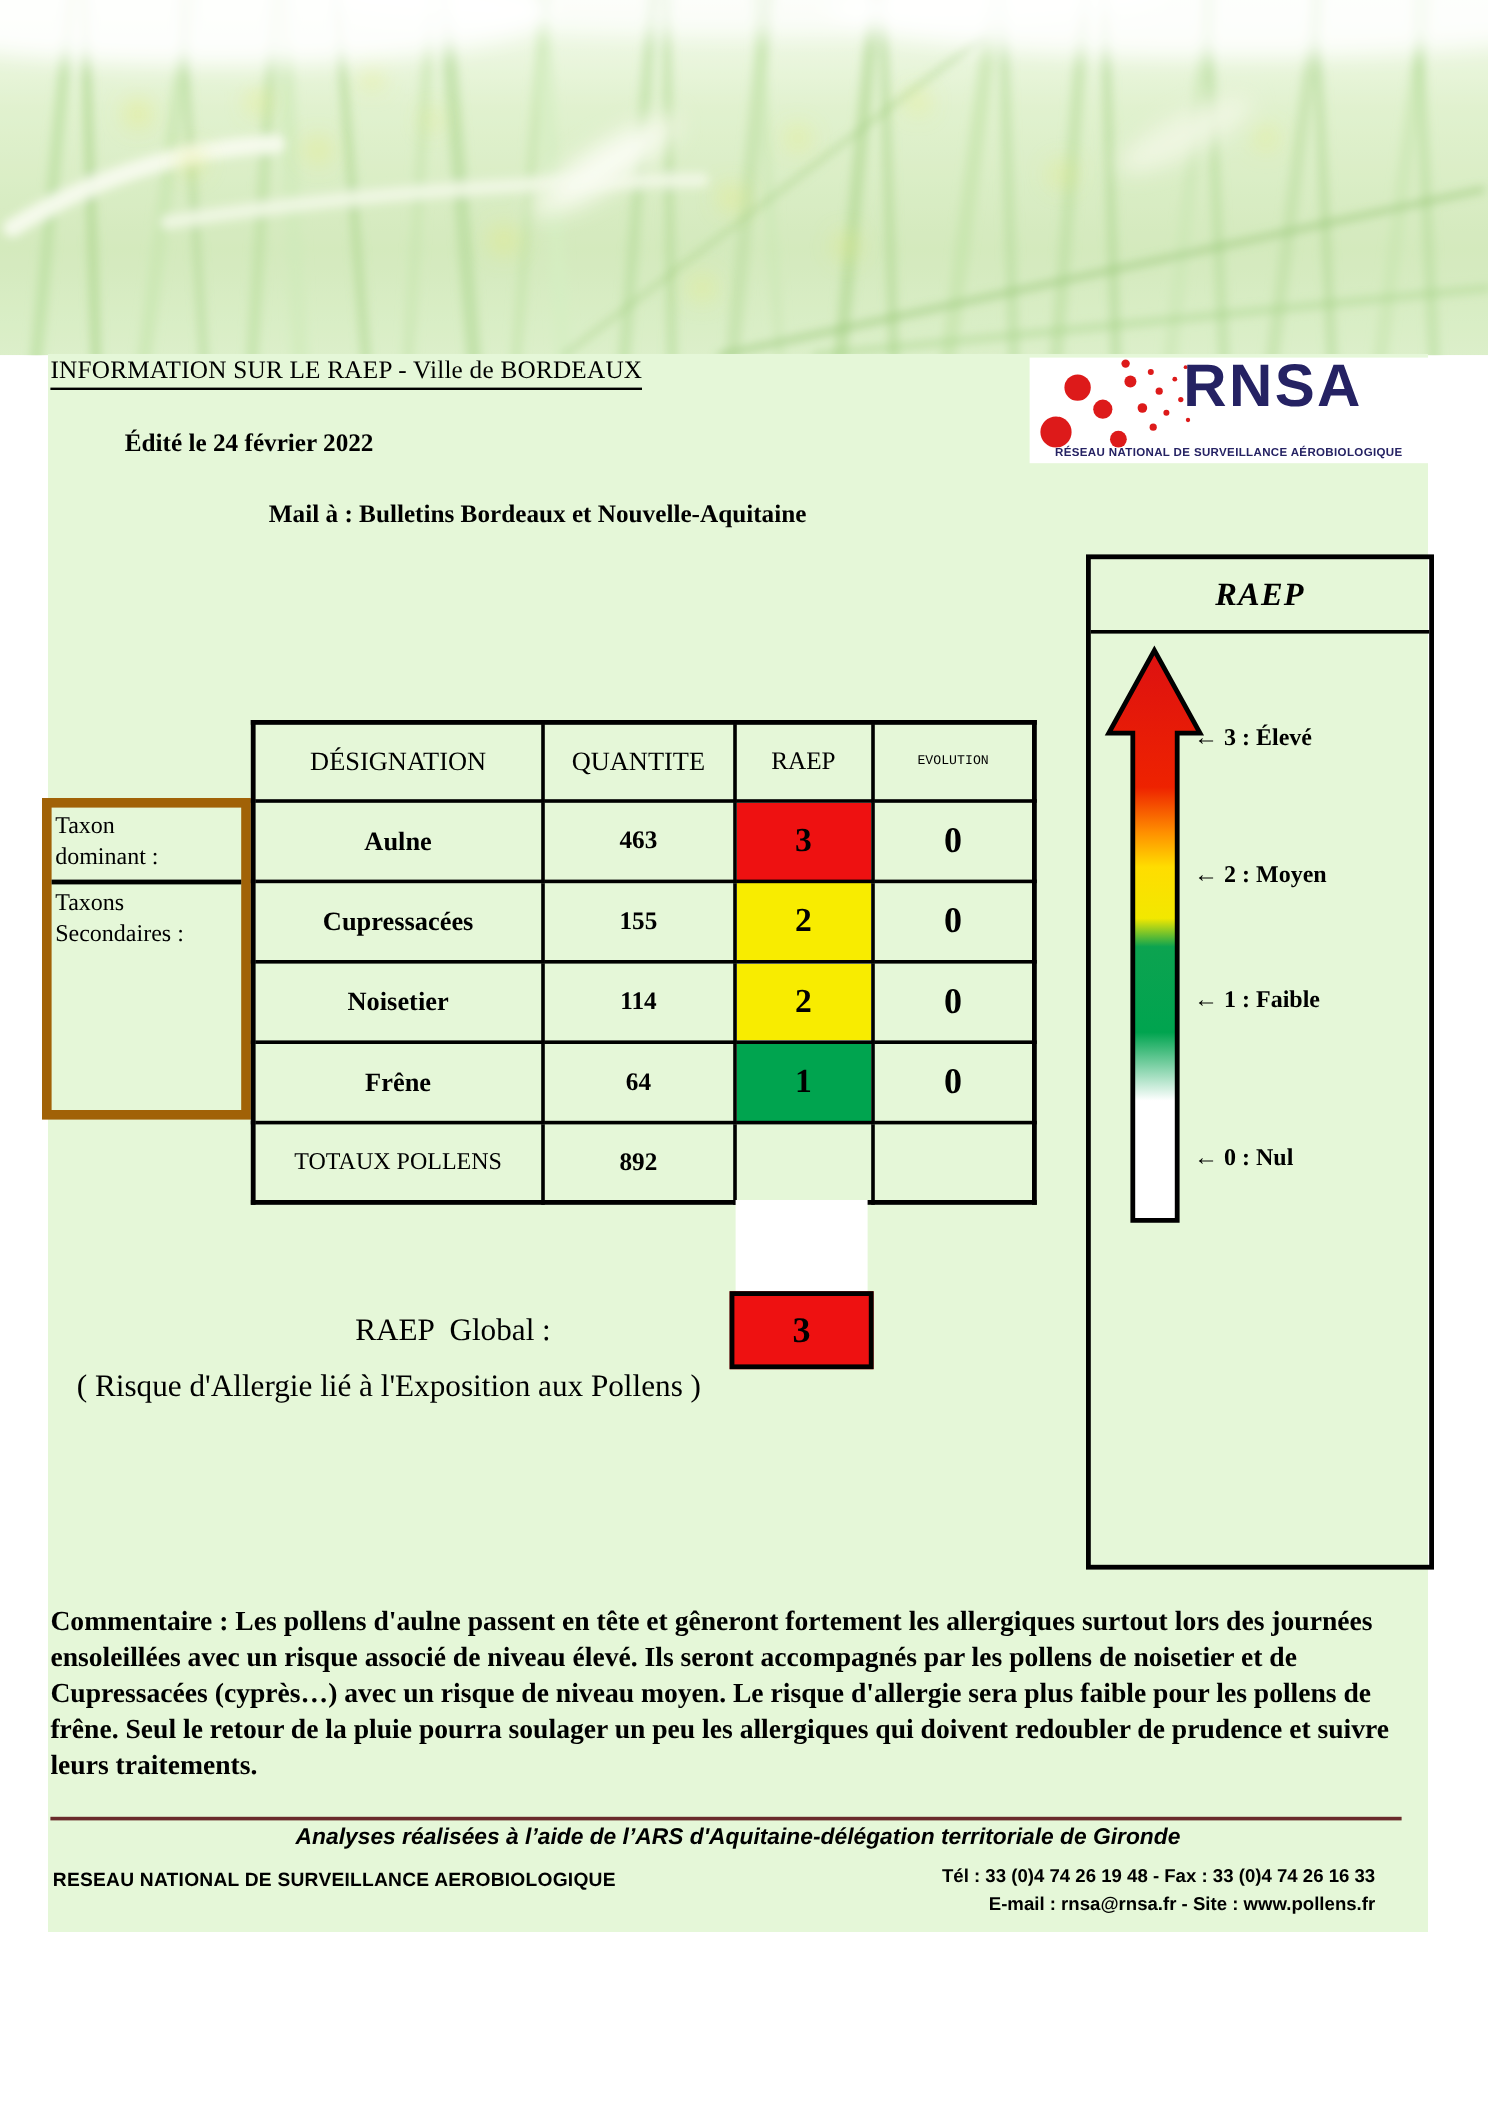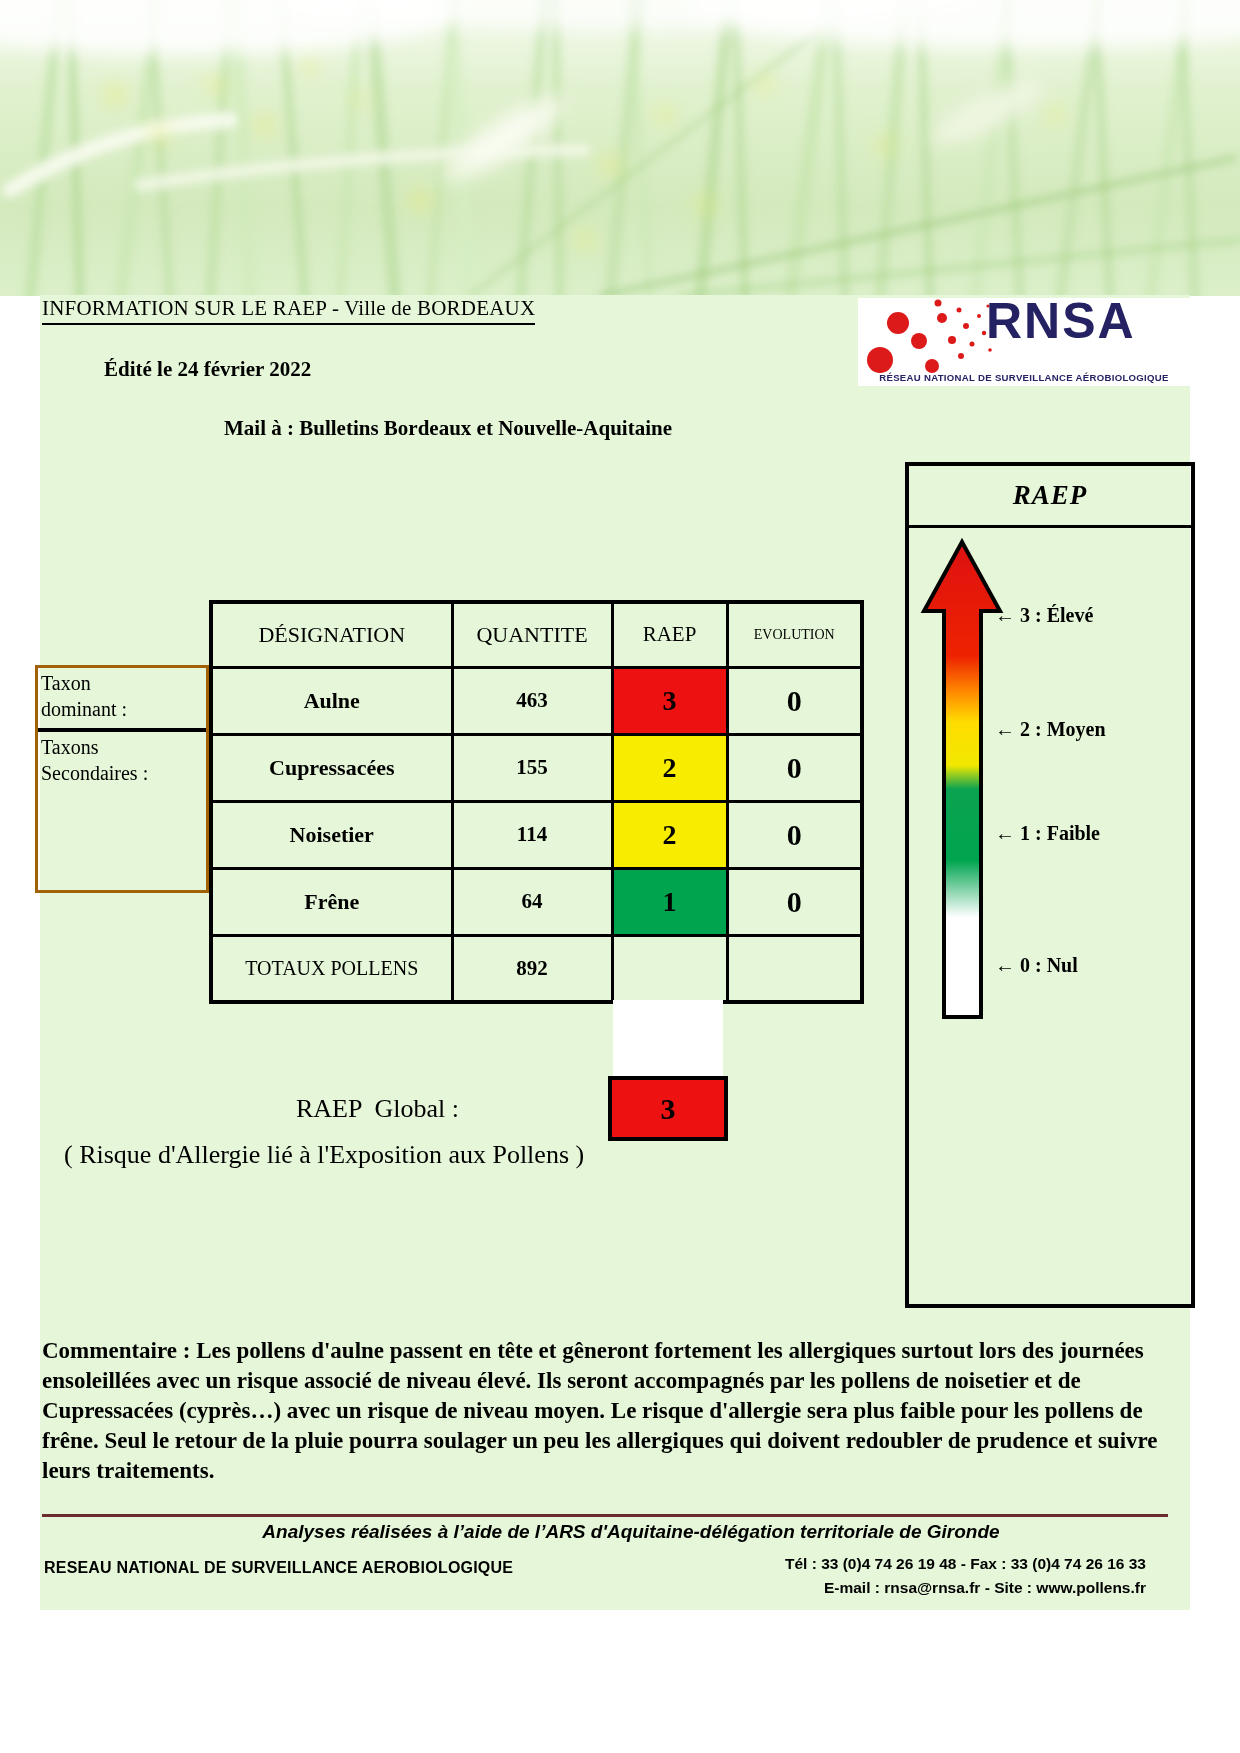--- a/index.html
+++ b/index.html
@@ -10,31 +10,31 @@
   .title{position:absolute;left:42px;top:296px;font-size:21px;font-weight:normal;
          border-bottom:2px solid #000;padding-bottom:2px;letter-spacing:0.2px;}
   .date-line{position:absolute;left:104px;top:357px;font-size:21px;font-weight:bold;}
   .mail-line{position:absolute;left:224px;top:416px;font-size:21px;font-weight:bold;}
   .logo{position:absolute;left:858px;top:298px;width:332px;height:88px;background:#ffffff;}
   .logo-word{position:absolute;left:128px;top:-6px;font-family:"Liberation Sans",sans-serif;
              font-weight:bold;font-size:50px;letter-spacing:2px;color:#252263;}
   .logo-tag{position:absolute;left:0;bottom:3px;width:100%;text-align:center;
             font-family:"Liberation Sans",sans-serif;font-weight:bold;font-size:9.6px;
             letter-spacing:0.3px;color:#252263;}
-  .group-box{position:absolute;left:35px;top:665px;width:174px;height:228px;
-             border:3px solid #a16207;box-sizing:border-box;}
+  .group-box{position:absolute;left:35px;top:665px;width:174px;height:268px;
+             border:8px solid #a16207;box-sizing:border-box;}
   .group-cell{font-size:20px;line-height:1.3;padding:2px 3px;white-space:pre-line;}
   .group-cell.first{height:56px;border-bottom:4px solid #000;}
   table.taxa{position:absolute;left:209px;top:600px;width:651px;height:400px;
              border-collapse:collapse;table-layout:fixed;border:4px solid #000;}
   table.taxa td{border:3px solid #000;text-align:center;vertical-align:middle;
                 background:#e5f7d8;padding:0;overflow:hidden;}
   td.h1{font-size:22px;}
   td.h2{font-size:21px;}
-  td.h3{font-size:14px;}
+  td.h3{font-size:11px;font-family:Liberation Mono, monospace;}
   td.name{font-size:22px;font-weight:bold;}
   td.qty{font-size:21px;font-weight:bold;}
   td.raep{font-size:28px;font-weight:bold;}
   td.evo{font-size:30px;font-weight:bold;}
   td.tot{font-size:20px;}
   td.raep-empty{background:#ffffff;}
   .raep-strip{position:absolute;left:613px;top:1000px;width:110px;height:77px;background:#ffffff;}
   .raep-global-box{position:absolute;left:608px;top:1076px;width:120px;height:65px;
                    border:4px solid #000;box-sizing:border-box;display:flex;align-items:center;
                    justify-content:center;font-size:30px;font-weight:bold;}
@@ -44,21 +44,21 @@
              border:4px solid #000;box-sizing:border-box;}
   .scale-title{height:59px;line-height:59px;text-align:center;font-size:27px;font-weight:bold;
                font-style:italic;letter-spacing:1px;border-bottom:3px solid #000;}
   .scale-arrow{position:absolute;left:6px;top:70px;}
   .scale-label{position:absolute;left:86px;font-size:20px;font-weight:bold;white-space:nowrap;}
   .sl0{top:138px;} .sl1{top:252px;} .sl2{top:356px;} .sl3{top:488px;}
   .comment{position:absolute;left:42px;top:1336px;width:1124px;font-size:23px;font-weight:bold;
            line-height:1.3;text-align:left;}
   .foot-rule{position:absolute;left:42px;top:1514px;width:1126px;height:3px;background:#6a2c2c;}
   .analyses{position:absolute;left:40px;top:1521px;width:1150px;text-align:center;
-            font-family:"Liberation Sans",sans-serif;font-style:italic;font-weight:bold;font-size:19px;padding-left:16px;}
+            font-family:"Liberation Sans",sans-serif;font-style:italic;font-weight:bold;font-size:19px;}
   .org{position:absolute;left:44px;top:1559px;font-family:"Liberation Sans",sans-serif;
        font-weight:bold;font-size:16px;letter-spacing:0.2px;}
   .contact{position:absolute;left:690px;top:1552px;width:456px;text-align:right;
            font-family:"Liberation Sans",sans-serif;font-weight:bold;font-size:15.5px;line-height:1.55;}
 </style>
 </head>
 <body>
 
 <div class="page">
 

